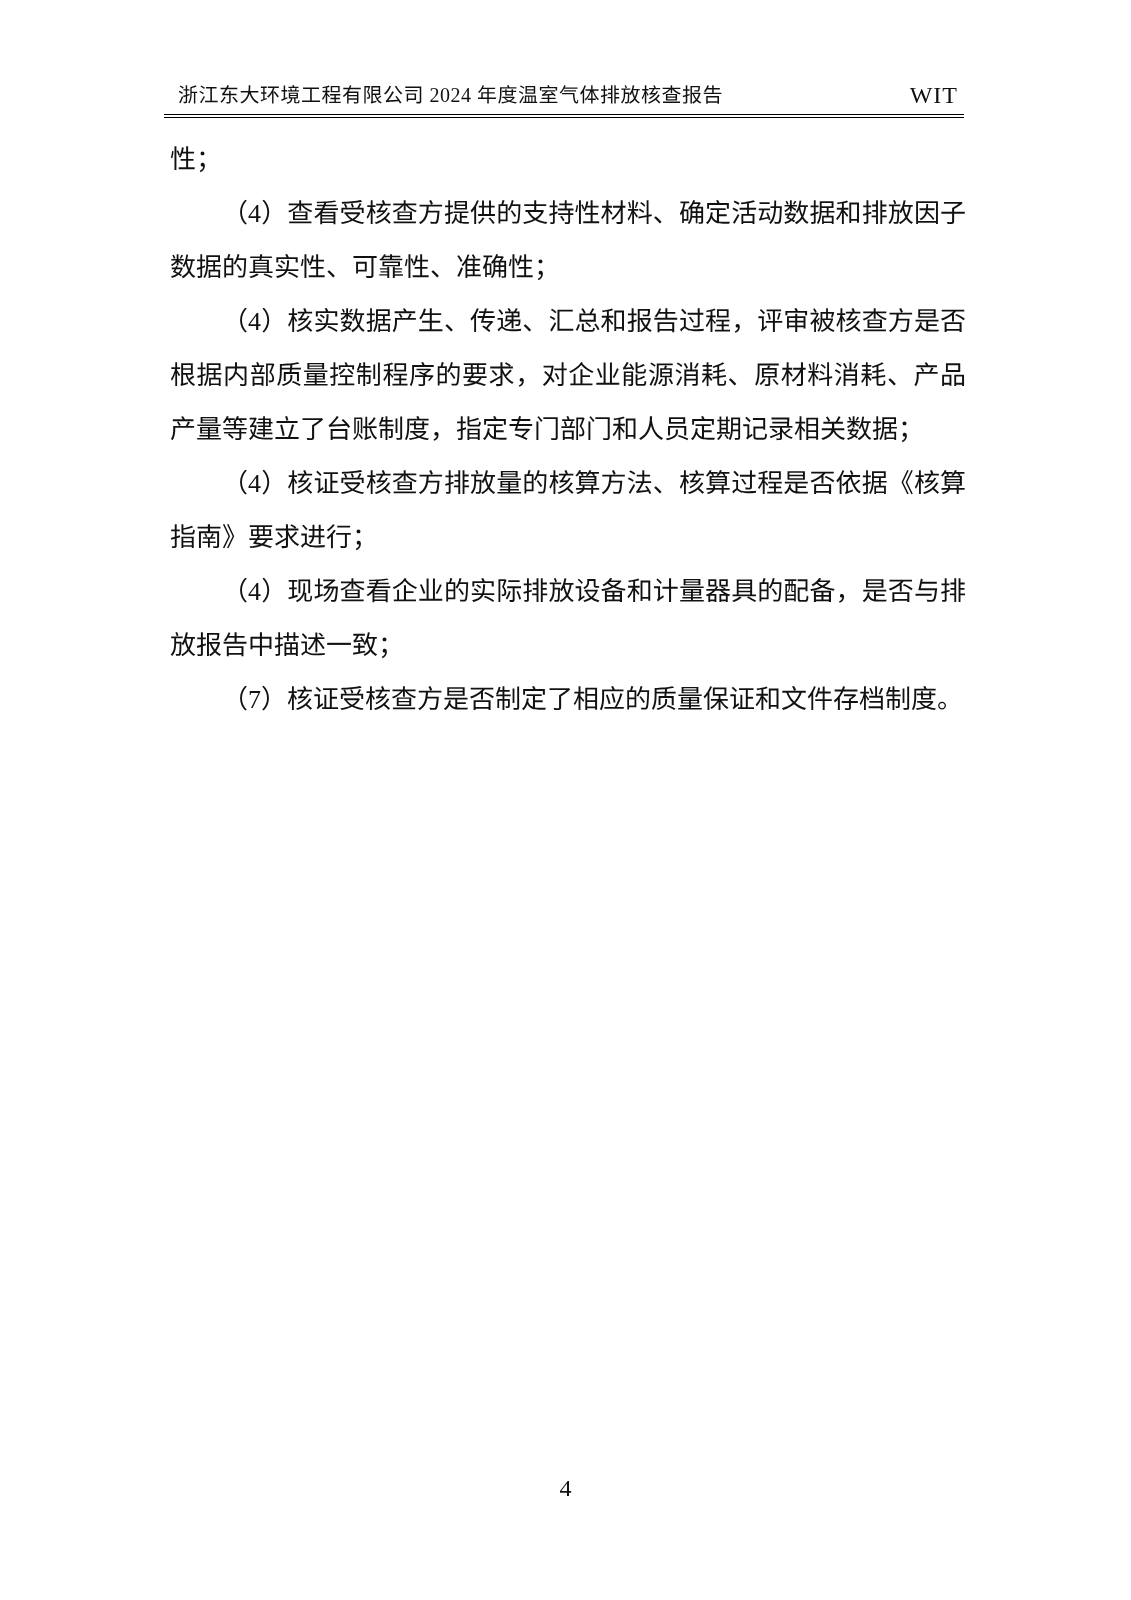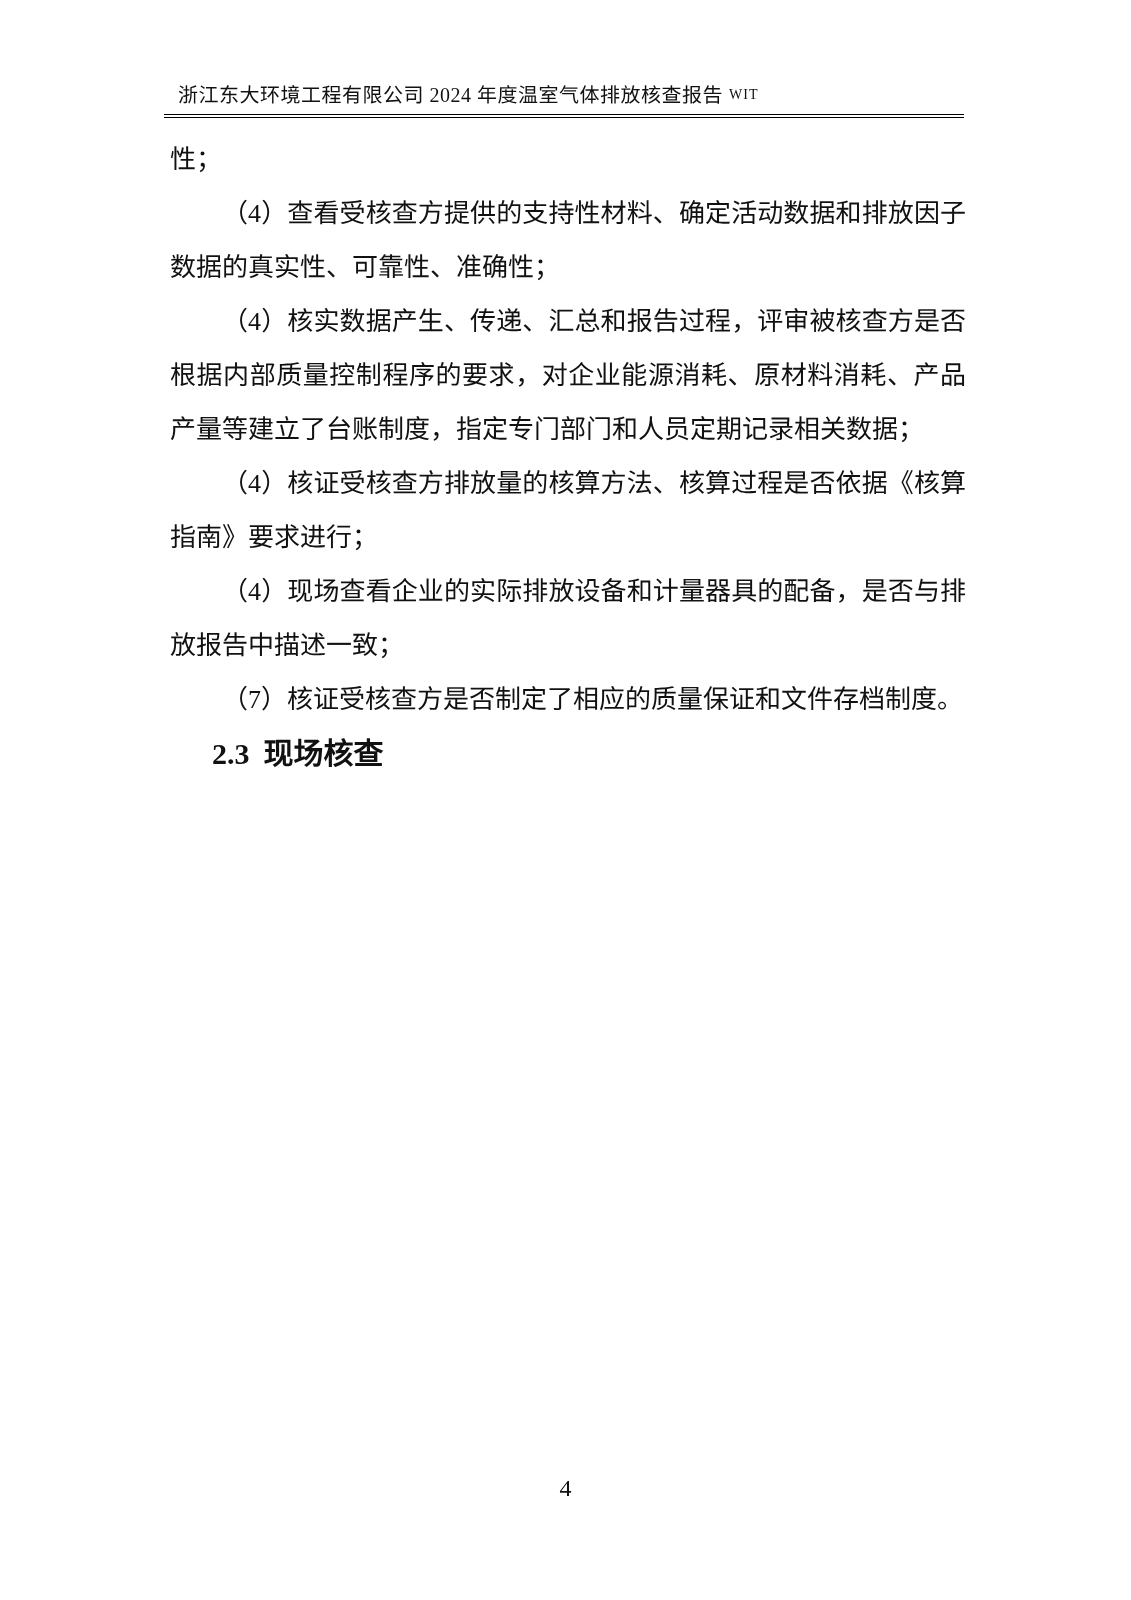--- a/index.html
+++ b/index.html
@@ -20,31 +20,32 @@
   .page-header {
     position: absolute;
     left: 164px;
     top: 82px;
     width: 800px;
     border-bottom: 4px double #000000;
     padding-bottom: 6px;
   }
   .page-header .header-row {
     display: flex;
+    justify-content: space-between;
     align-items: flex-end;
     padding: 0 6px 0 14px;
   }
   .header-title {
     font-size: 20px;
     line-height: 26px;
     letter-spacing: 0.5px;
     white-space: nowrap;
   }
   .header-logo {
-    font-size: 14px;
+    font-size: 24px;
     line-height: 26px;
     letter-spacing: 1px;
     font-weight: 400;
     margin-left: 6px;
   }
   
   .doc-body {
     position: absolute;
     left: 170px;
     top: 133px;
@@ -93,23 +94,20 @@
   </div>
 
   <div class="doc-body">
     <p class="para-cont">性；</p>
     <p class="para">（4）查看受核查方提供的支持性材料、确定活动数据和排放因子数据的真实性、可靠性、准确性；</p>
     <p class="para">（4）核实数据产生、传递、汇总和报告过程，评审被核查方是否根据内部质量控制程序的要求，对企业能源消耗、原材料消耗、产品产量等建立了台账制度，指定专门部门和人员定期记录相关数据；</p>
     <p class="para">（4）核证受核查方排放量的核算方法、核算过程是否依据《核算指南》要求进行；</p>
     <p class="para">（4）现场查看企业的实际排放设备和计量器具的配备，是否与排放报告中描述一致；</p>
     <p class="para">（7）核证受核查方是否制定了相应的质量保证和文件存档制度。</p>
 
-    <h2 class="section-heading">
-      <span class="sec-num">2.3</span><span>现场核查</span>
-    </h2>
 
   </div>
 
   <div class="page-footer">
     <span>4</span>
   </div>
 
 </div>
 
 </body></html>

